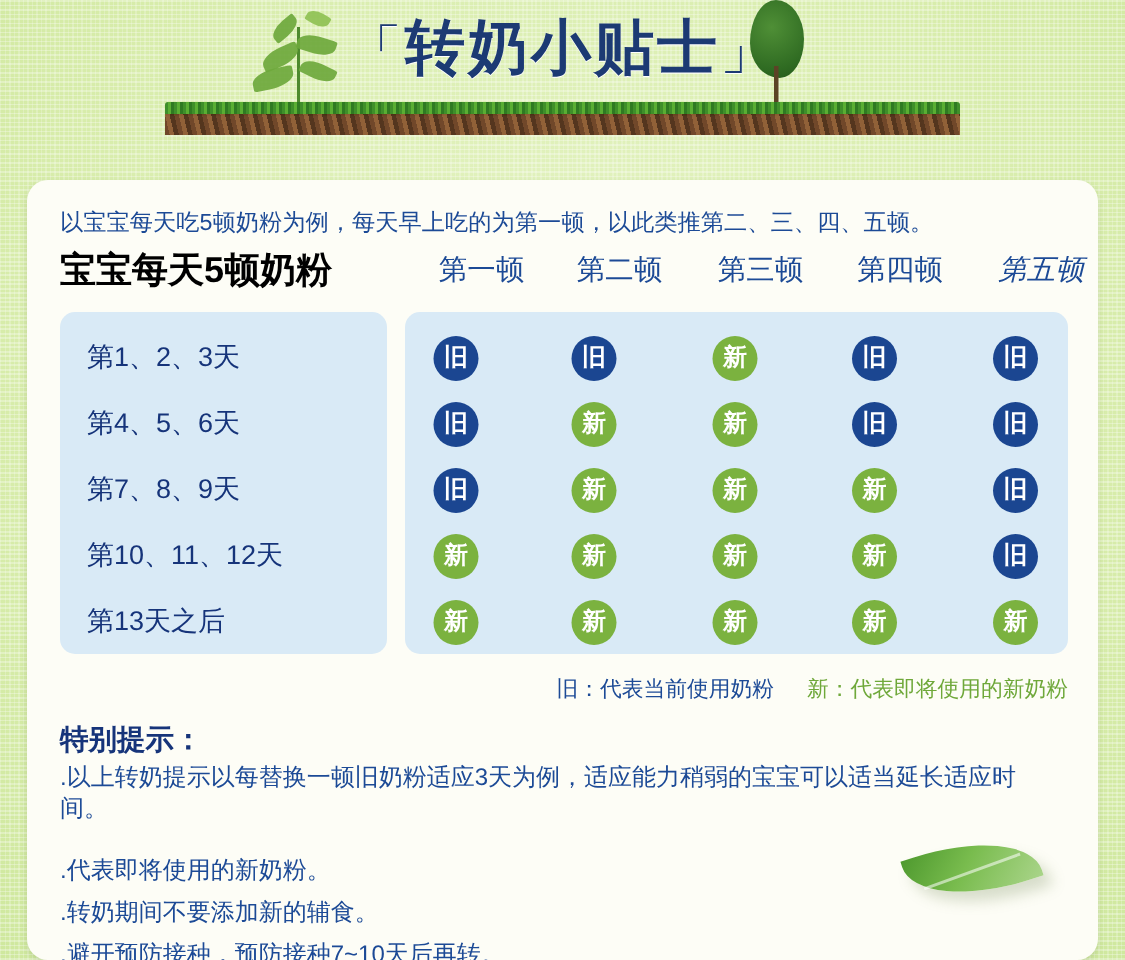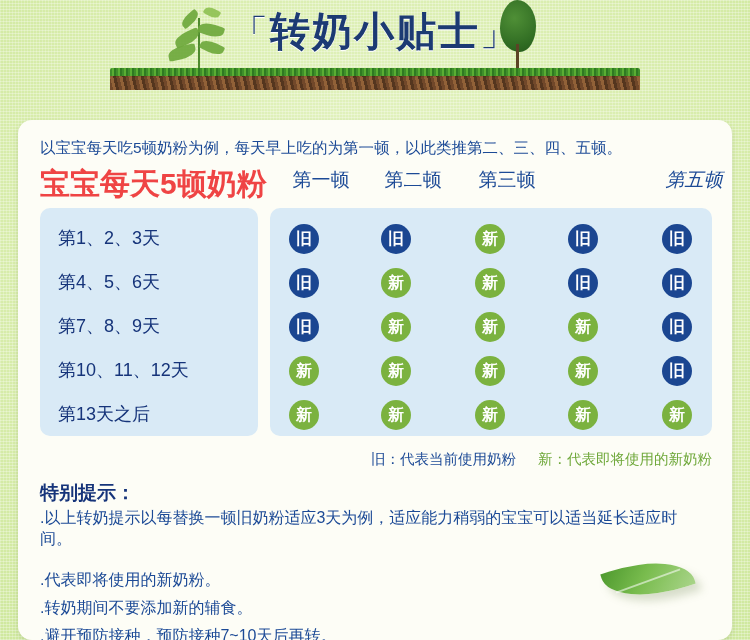--- a/index.html
+++ b/index.html
@@ -72,21 +72,21 @@
 
   .intro{
     position:absolute;left:22px;top:18px;
     font-size:15.5px;color:#1c4a96;white-space:nowrap;
   }
 
   
   .thead{position:absolute;left:22px;top:44px;width:672px;height:34px;}
   .thead .rowhead{
     position:absolute;left:0;top:0;
-    font-size:30px;font-weight:bold;color:#ef4444;white-space:nowrap;
+    font-size:24px;font-weight:bold;color:#000000;white-space:nowrap;
   }
   .thead .col{
     position:absolute;top:3px;width:86px;text-align:center;
     font-size:19px;color:#1c4a96;white-space:nowrap;
   }
 
   
   #daysPanel{
     position:absolute;left:22px;top:88px;width:218px;height:228px;
     background:#d9eaf6;border-radius:10px;
@@ -172,20 +172,21 @@
 
   <div id="card">
 
     <div class="intro">以宝宝每天吃5顿奶粉为例，每天早上吃的为第一顿，以此类推第二、三、四、五顿。</div>
 
     <div class="thead">
       <div class="rowhead">宝宝每天5顿奶粉</div>
       <div class="col" style="left:238px;">第一顿</div>
       <div class="col" style="left:330px;">第二顿</div>
       <div class="col" style="left:424px;">第三顿</div>
+      <div class="col" style="left:517px;">第四顿</div>
       <div class="col" style="left:611px;font-style:italic;">第五顿</div>
     </div>
 
     <div id="daysPanel">
       <div class="dayrow" style="top:8px;">第1、2、3天</div>
       <div class="dayrow" style="top:52px;">第4、5、6天</div>
       <div class="dayrow" style="top:96px;">第7、8、9天</div>
       <div class="dayrow" style="top:140px;">第10、11、12天</div>
       <div class="dayrow" style="top:184px;">第13天之后</div>
     </div>

